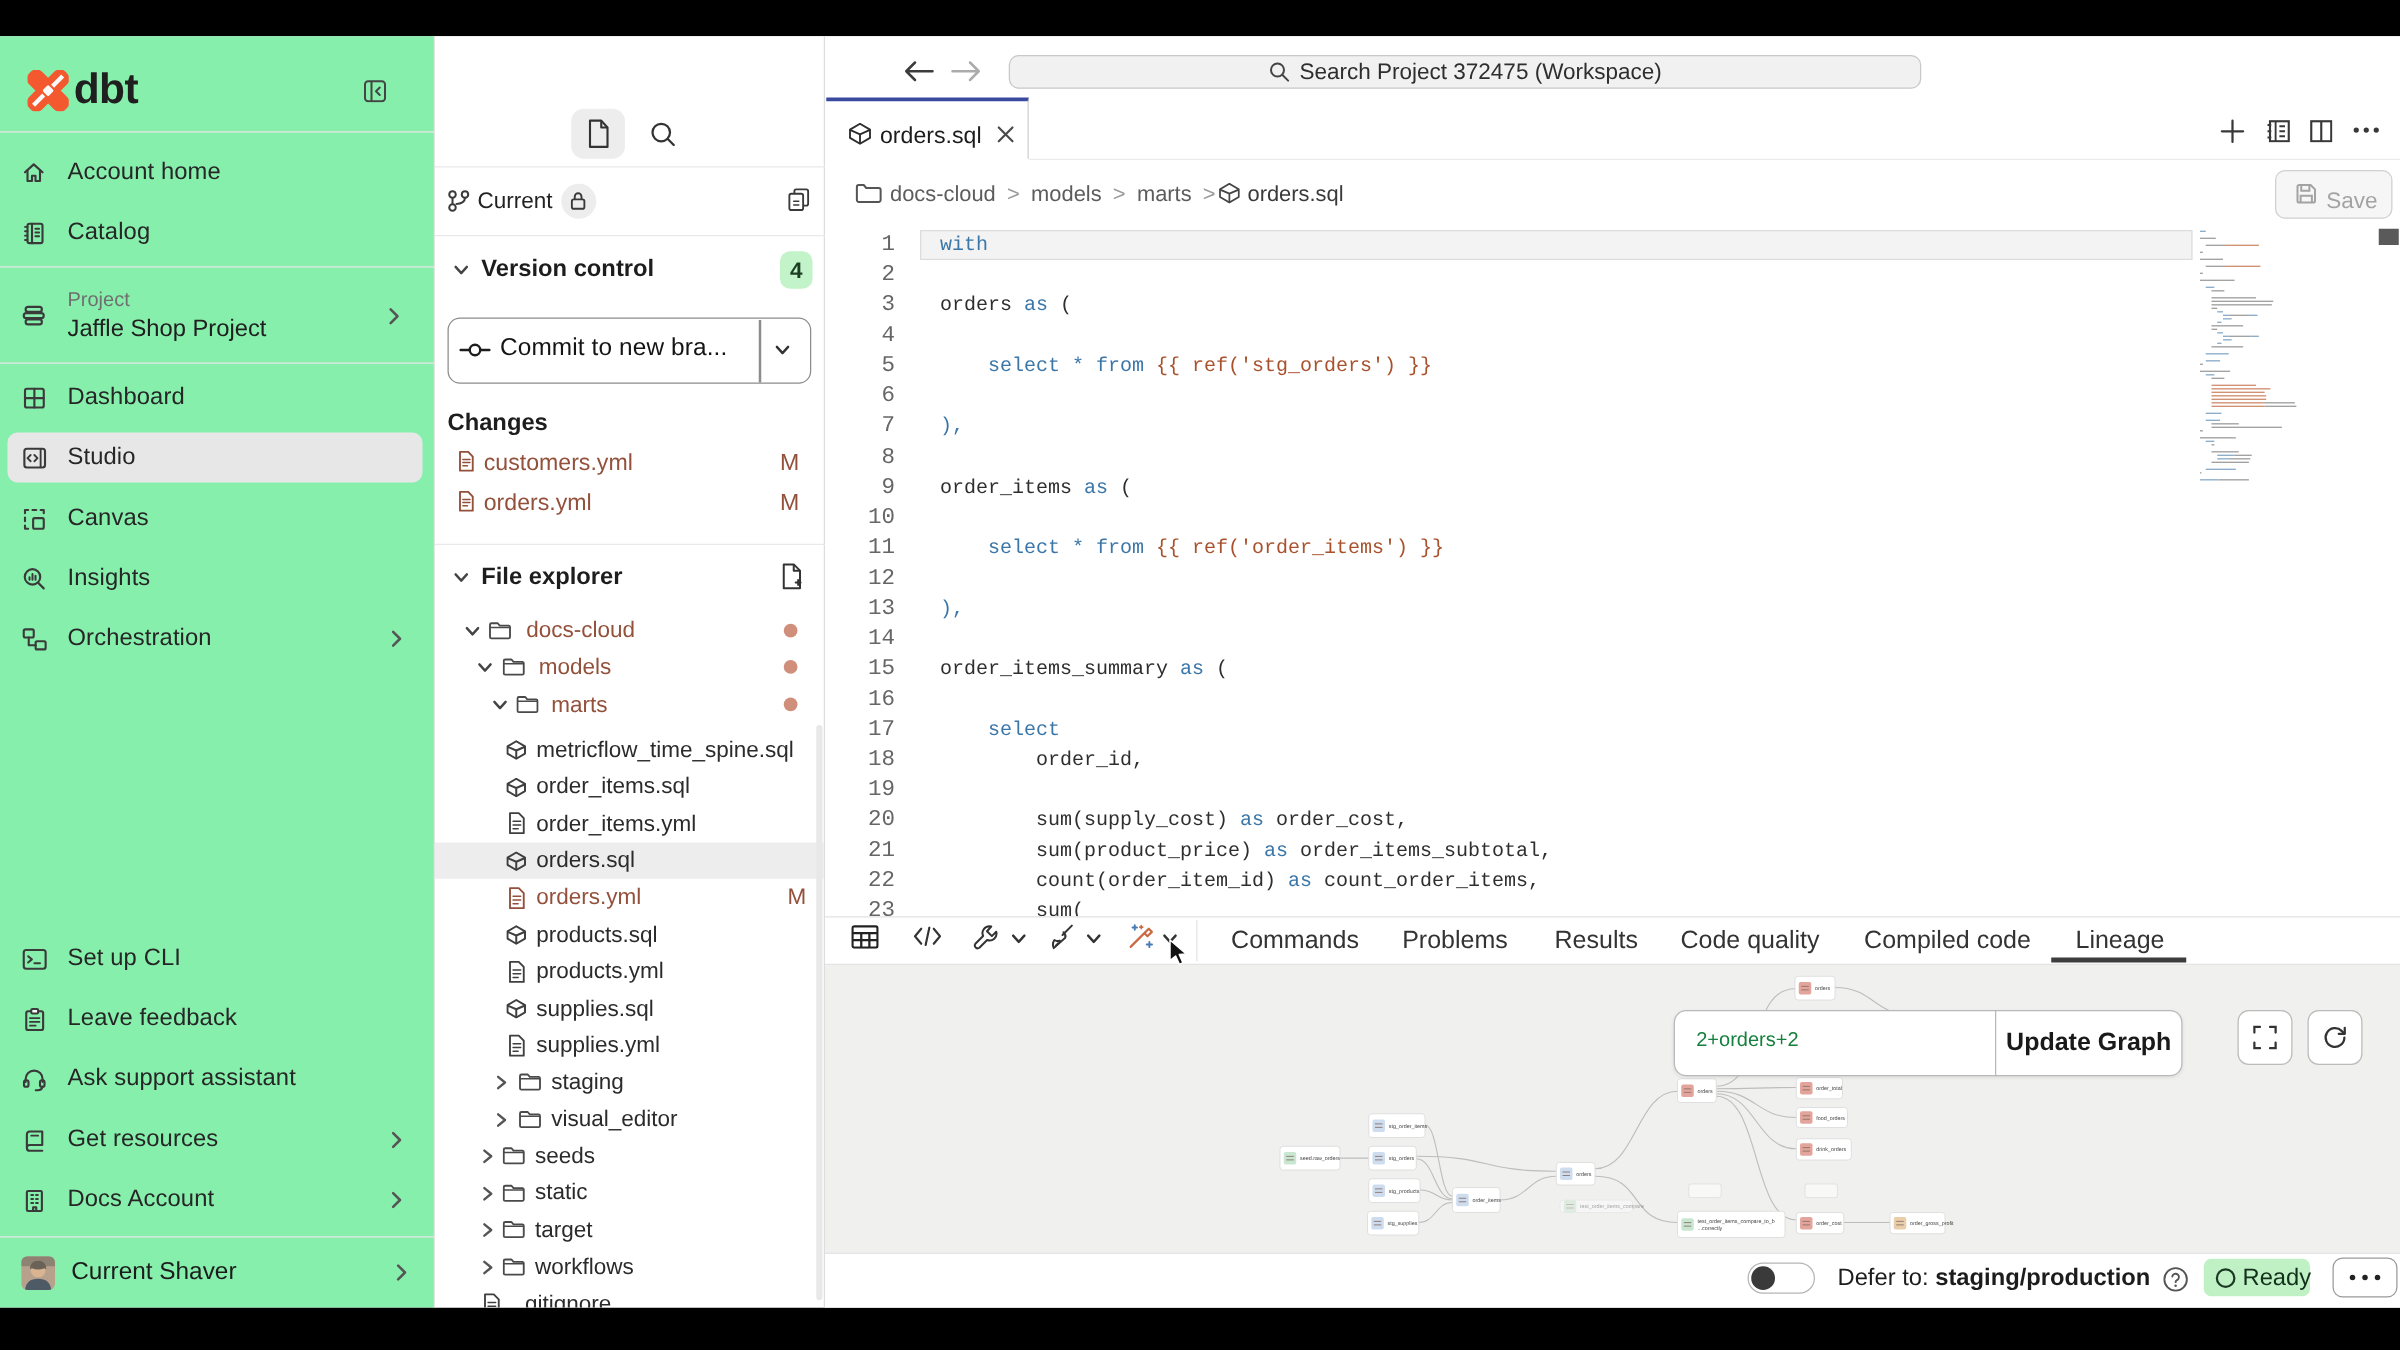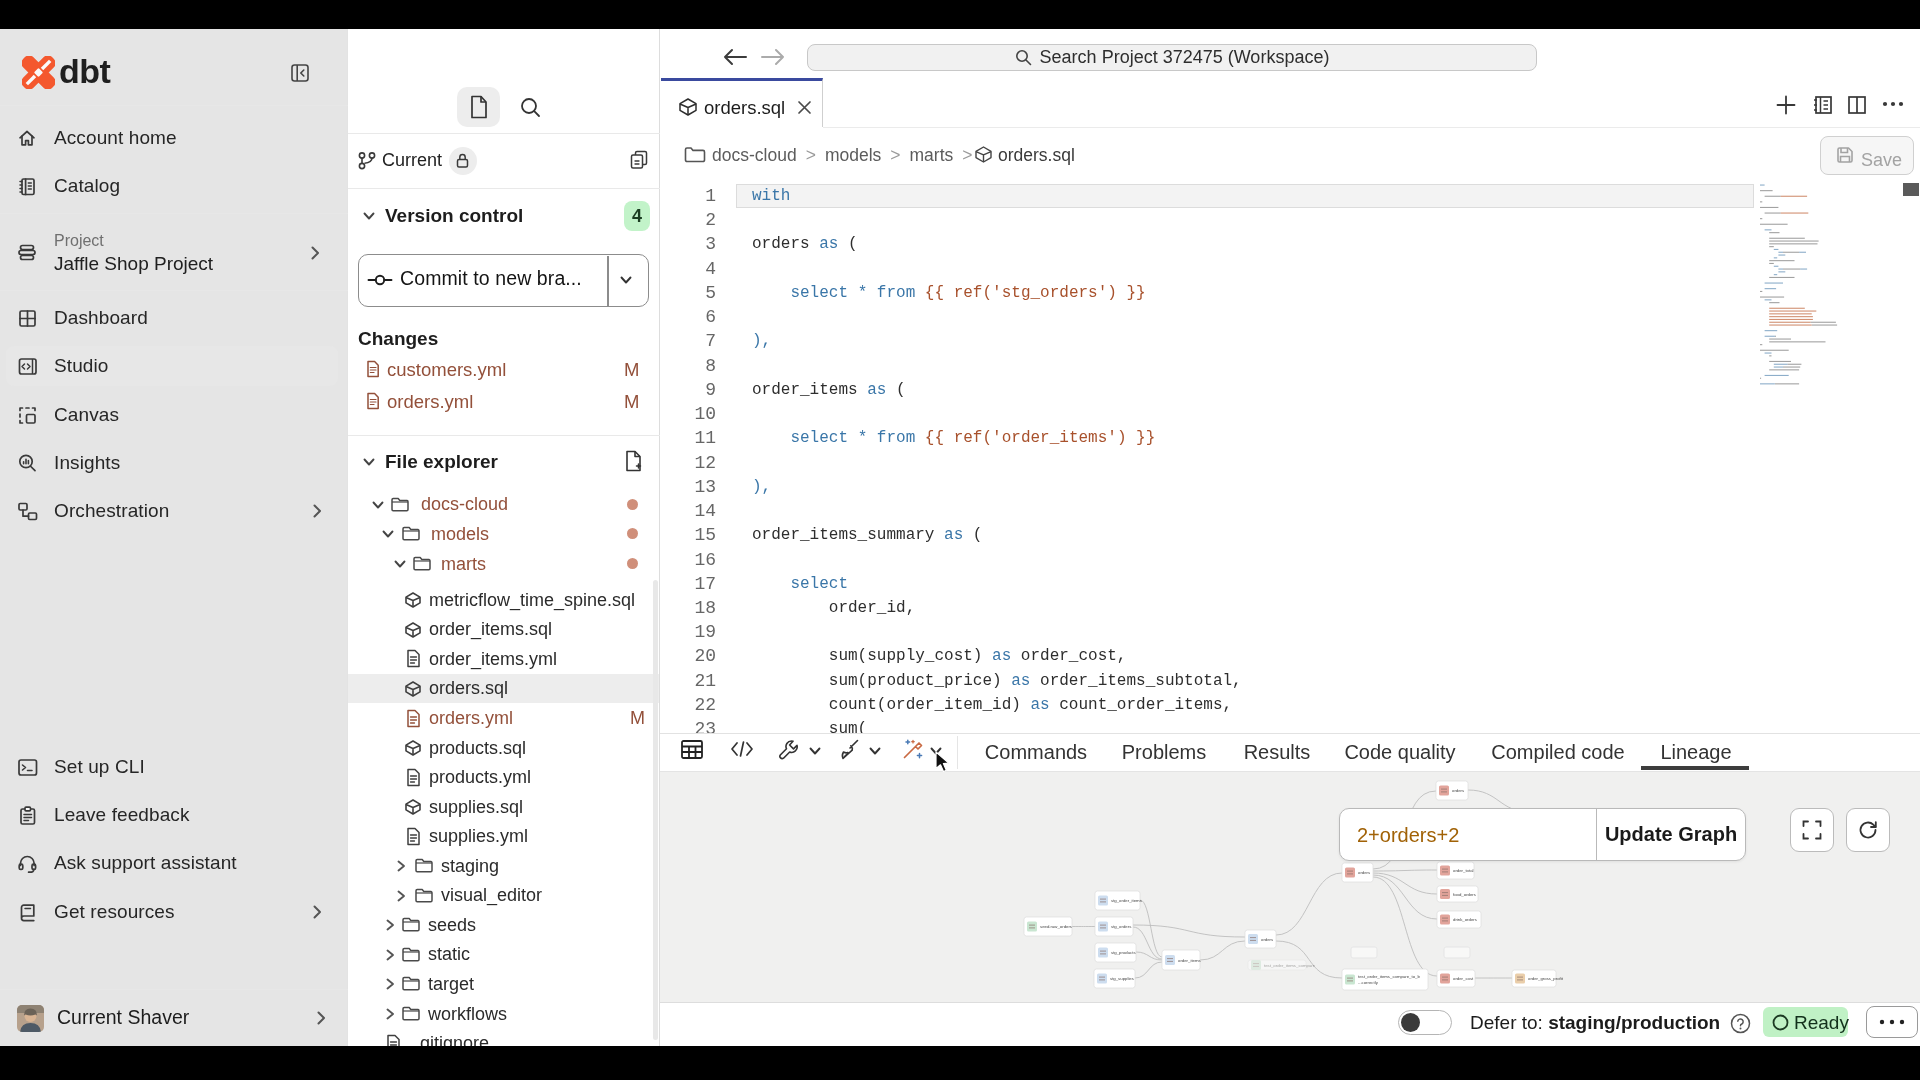--- a/index.html
+++ b/index.html
@@ -1,18 +1,18 @@
 <!DOCTYPE html>
 <html><head><meta charset="utf-8"><style>
 *{margin:0;padding:0;box-sizing:border-box;}
 html,body{width:1920px;height:1080px;background:#000;font-family:"Liberation Sans",sans-serif;overflow:hidden;}
 #app{position:absolute;top:29px;left:0;width:1920px;height:1017px;background:#fff;}
 .abs{position:absolute;}
 
-#side{position:absolute;left:0;top:0;width:348px;height:1017px;background:#e5e5e5;border-right:1px solid #e3e3e3;}
+#side{position:absolute;left:0;top:0;width:348px;height:1017px;background:#86efac;border-right:1px solid #e3e3e3;}
 .sdiv{position:absolute;left:0;width:348px;height:1px;background:#e7e7e7;}
 .mrow{position:absolute;left:0;width:316px;height:40px;}
 .mrow .ic{position:absolute;left:16px;top:50%;transform:translateY(-50%);width:22px;height:22px;}
 .mrow .tx{position:absolute;left:54px;top:50%;transform:translateY(-50%);font-size:19px;color:#262626;letter-spacing:.1px;}
 
 #expl{position:absolute;left:348px;top:0;width:312px;height:1017px;background:#fff;border-right:1px solid #ddd;}
 .ediv{position:absolute;left:0;width:312px;height:1px;background:#e9e9e9;}
 .hdr{font-weight:700;font-size:19px;color:#1d1d1d;}
 .trow{position:absolute;left:0;width:311px;height:29px;}
 .trow .nm{position:absolute;top:50%;transform:translateY(-50%);font-size:18px;color:#2b2b2b;white-space:nowrap;}
@@ -168,20 +168,33 @@
         <div class="tx">Ask support assistant</div>
       </div>
       <div class="mrow" style="top:863px">
         <div class="ic">
           <svg class="abs " style="left:0px;top:0px" width="22" height="22" viewBox="0 0 22 22" fill="none">
             <path d="M5.5 17 V6.5 a2.3 2.3 0 0 1 2.3 -2.3 H17.8 V15 H7.8 a2.3 2.3 0 0 0 -2.3 2.3 a2.3 2.3 0 0 0 2.3 2.3 H17.8" stroke="#3a3a3a" stroke-width="1.7" stroke-linecap="round" stroke-linejoin="round"></path>
             <path d="M9 7.5 H14.5" stroke="#3a3a3a" stroke-width="1.5" stroke-linecap="round"></path>
           </svg>
         </div>
         <div class="tx">Get resources</div>
+        <svg class="abs " style="left:312px;top:12px" width="10" height="16" viewBox="0 0 10 16" fill="none">
+          <path d="M2.5 2.5 L8 8 L2.5 13.5" stroke="#555" stroke-width="2" fill="none" stroke-linecap="round" stroke-linejoin="round"></path>
+        </svg>
+      </div>
+      <div class="mrow" style="top:911px">
+        <div class="ic">
+          <svg class="abs " style="left:0px;top:0px" width="22" height="22" viewBox="0 0 22 22" fill="none">
+            <rect x="5.5" y="3.8" width="12" height="16" rx="1" stroke="#3a3a3a" stroke-width="1.7" stroke-linecap="round" stroke-linejoin="round"></rect>
+            <path d="M9 7 H10.5 M12.8 7 H14.3 M9 10.2 H10.5 M12.8 10.2 H14.3 M9 13.4 H10.5 M12.8 13.4 H14.3" stroke="#3a3a3a" stroke-width="1.5" stroke-linecap="round"></path>
+            <path d="M10.5 19.8 V16.8 H13 V19.8" stroke="#3a3a3a" stroke-width="1.7" stroke-linecap="round" stroke-linejoin="round"></path>
+          </svg>
+        </div>
+        <div class="tx">Docs Account</div>
         <svg class="abs " style="left:312px;top:12px" width="10" height="16" viewBox="0 0 10 16" fill="none">
           <path d="M2.5 2.5 L8 8 L2.5 13.5" stroke="#555" stroke-width="2" fill="none" stroke-linecap="round" stroke-linejoin="round"></path>
         </svg>
       </div>
       <div class="sdiv" style="top:960px"></div>
       <svg class="abs" style="left:17px;top:976px" width="27" height="27" viewBox="0 0 27 27">
 <defs>
           <clipPath id="av">
             <rect width="27" height="27" rx="5"></rect>
           </clipPath>
@@ -765,21 +778,21 @@
         </g>
         <g>
           <rect x="1512" y="970" width="44" height="17" rx="2.5" fill="#fff" stroke="#dcdcdc" stroke-width="0.7"></rect>
           <rect x="1515" y="973.5" width="10" height="10" rx="1.6" fill="#eaceaa"></rect>
           <path d="M1517 977.1 h6 M1517 979.9 h6" stroke="#8a7068" stroke-width="0.7"></path>
           <text x="1528" y="980.2" font-size="4.3" fill="#444" font-family="Liberation Sans">order_gross_profit</text>
         </g>
       </svg>
       <div class="abs" style="left:679px;top:779px;width:407px;height:53px;background:#fff;border:1px solid #b9b9b9;border-radius:10px;box-shadow:0 1px 3px rgba(0,0,0,0.07)"></div>
       <div class="abs" style="left:936px;top:779px;width:1px;height:53px;background:#b9b9b9"></div>
-      <div class="abs" style="left:697px;top:795px;font-size:20px;color:#a16207">2+orders+2</div>
+      <div class="abs" style="left:697px;top:795px;font-size:16px;color:#15803d">2+orders+2</div>
       <div class="abs" style="left:936px;top:779px;width:150px;height:53px;text-align:center;line-height:53px;font-size:20px;font-weight:600;color:#1a1a1a">Update Graph</div>
       <div class="abs" style="left:1130px;top:779px;width:44px;height:44px;background:#fff;border:1px solid #bbb;border-radius:9px"></div>
       <svg class="abs " style="left:1142px;top:791px" width="20" height="20" viewBox="0 0 20 20" fill="none">
         <path d="M1.5 6 V1.5 H6 M14 1.5 H18.5 V6 M18.5 14 V18.5 H14 M6 18.5 H1.5 V14" stroke="#333" stroke-width="1.8" fill="none" stroke-linecap="round"></path>
       </svg>
       <div class="abs" style="left:1186px;top:779px;width:44px;height:44px;background:#fff;border:1px solid #bbb;border-radius:9px"></div>
       <svg class="abs " style="left:1197px;top:790px" width="22" height="22" viewBox="0 0 22 22" fill="none">
         <path d="M18.5 11 a7.5 7.5 0 1 1 -2.2 -5.3 L18.5 7.8" stroke="#333" stroke-width="1.8" fill="none" stroke-linecap="round"></path>
         <path d="M18.8 3.2 V8 H14" stroke="#333" stroke-width="1.8" fill="none" stroke-linecap="round" stroke-linejoin="round"></path>
       </svg>

